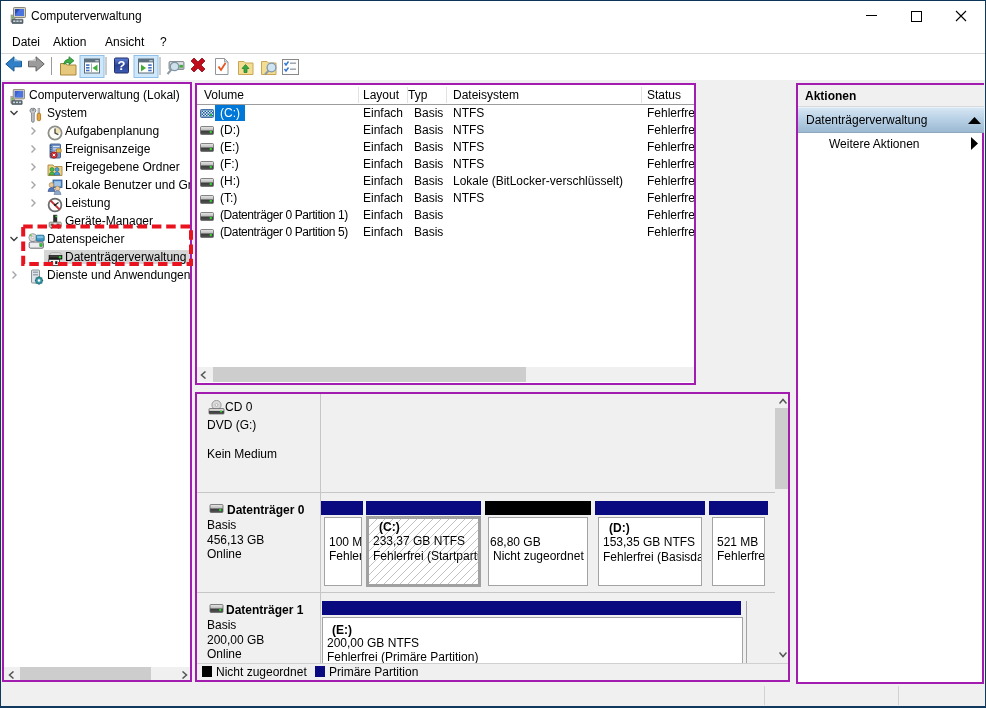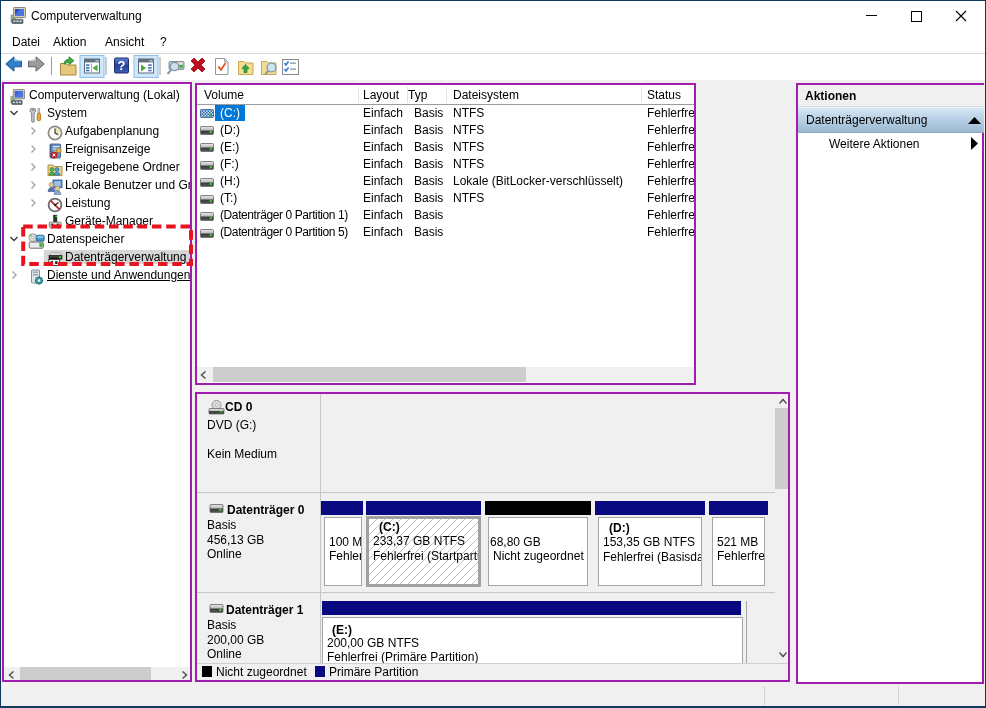--- a/index.html
+++ b/index.html
@@ -247,21 +247,21 @@
   <div class="tree-row" style="left:25px;top:2px;height:18px;line-height:18px;">Computerverwaltung (Lokal)</div>
   <div class="tree-row" style="left:43px;top:20px;height:18px;line-height:18px;">System</div>
   <div class="tree-row" style="left:61px;top:38px;height:18px;line-height:18px;">Aufgabenplanung</div>
   <div class="tree-row" style="left:61px;top:56px;height:18px;line-height:18px;">Ereignisanzeige</div>
   <div class="tree-row" style="left:61px;top:74px;height:18px;line-height:18px;">Freigegebene Ordner</div>
   <div class="tree-row" style="left:61px;top:92px;height:18px;line-height:18px;">Lokale Benutzer und Gruppen</div>
   <div class="tree-row" style="left:61px;top:110px;height:18px;line-height:18px;">Leistung</div>
   <div class="tree-row" style="left:61px;top:128px;height:18px;line-height:18px;">Geräte-Manager</div>
   <div class="tree-row" style="left:43px;top:146px;height:18px;line-height:18px;">Datenspeicher</div>
   <div class="tree-row" style="left:61px;top:164px;height:18px;line-height:18px;">Datenträgerverwaltung</div>
-  <div class="tree-row" style="left:43px;top:182px;height:18px;line-height:18px;text-decoration:underline;">Dienste und Anwendungen</div>
+  <div class="tree-row" style="left:43px;top:182px;height:18px;line-height:18px;">Dienste und Anwendungen</div>
 
   <div class="ab sb" style="left:0;top:583px;width:188px;height:15px;"></div>
   <div class="ab sbthumb" style="left:16px;top:583px;width:131px;height:15px;"></div>
   <svg class="ab" style="left:4px;top:587px" width="8" height="8">
         <path d="M5.5 0.5 L1.5 4 L5.5 7.5" fill="none" stroke="#555" stroke-width="1.5"></path>
       </svg>
   <svg class="ab" style="left:176px;top:587px" width="8" height="8">
         <path d="M2.5 0.5 L6.5 4 L2.5 7.5" fill="none" stroke="#555" stroke-width="1.5"></path>
       </svg>
 </div>
@@ -384,21 +384,21 @@
   <div class="ab" style="left:0;top:98px;width:578px;height:1px;background:#c6c6c6;"></div>
   <div class="ab" style="left:0;top:198px;width:578px;height:1px;background:#c6c6c6;"></div>
   <div class="ab" style="left:123px;top:0;width:1px;height:269px;background:#c6c6c6;"></div>
 
   <svg class="ab" style="left:11px;top:6px" width="17" height="15" viewBox="0 0 17 15">
     <circle cx="8.5" cy="5" r="4.6" fill="#d9d9d9" stroke="#8a8a8a" stroke-width="0.8"></circle>
     <circle cx="8.5" cy="5" r="1.4" fill="#f7f7f7" stroke="#9a9a9a" stroke-width="0.6"></circle>
     <rect x="1" y="8.5" width="15" height="5.5" rx="0.8" fill="url(#hddg)" stroke="#555" stroke-width="0.7"></rect>
     <circle cx="13" cy="11.5" r="1.1" fill="#2fd32f"></circle>
   </svg>
-  <div class="ab" style="left:28px;top:6px;font-weight:bold;">CD 0</div>
+  <div class="ab" style="left:28px;top:6px;font-weight:normal;">CD 0</div>
   <div class="ab" style="left:10px;top:24px;">DVD (G:)</div>
   <div class="ab" style="left:10px;top:53px;">Kein Medium</div>
 
   <svg class="ab" style="left:11px;top:110px" width="17" height="9">
         <use href="#hdd"></use>
       </svg>
   <div class="ab" style="left:30px;top:108.5px;font-weight:bold;">Datenträger 0</div>
   <div class="ab" style="left:10px;top:124px;">Basis</div>
   <div class="ab" style="left:10px;top:138.5px;">456,13 GB</div>
   <div class="ab" style="left:10px;top:153px;">Online</div>

